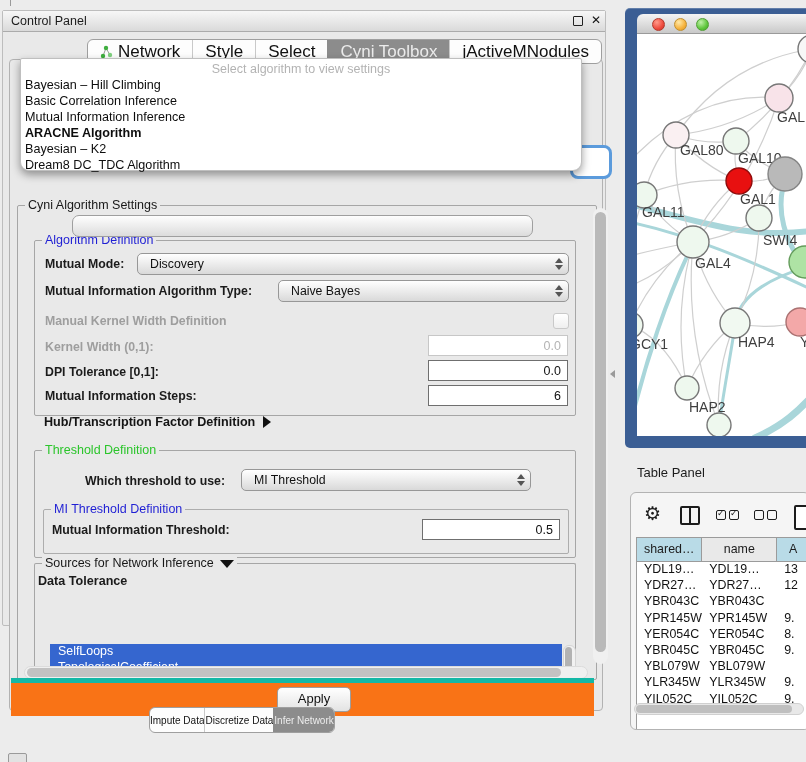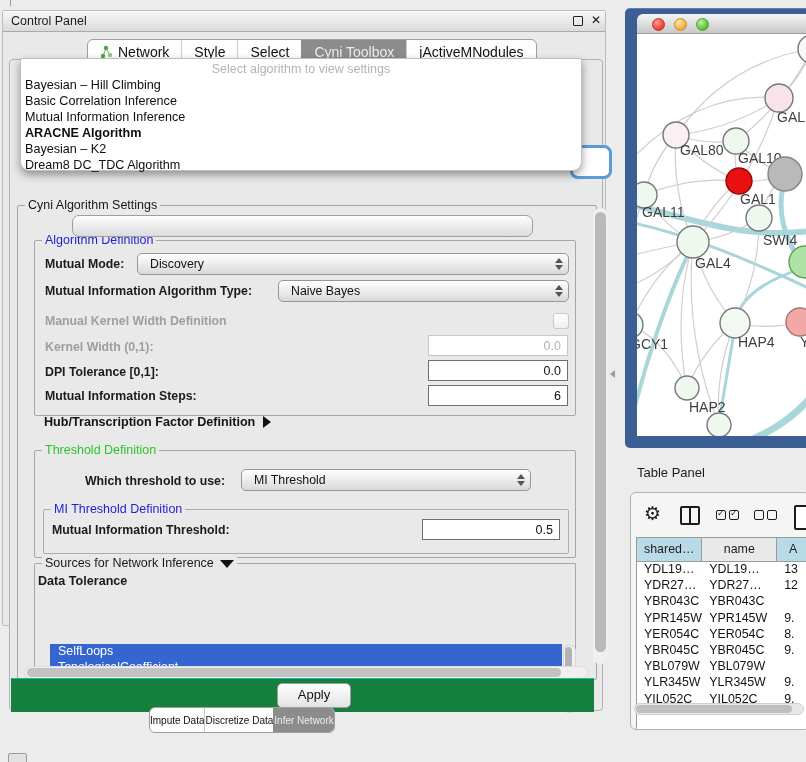--- a/index.html
+++ b/index.html
@@ -13,21 +13,21 @@
   .cp-window{position:absolute;left:2px;top:10px;width:604px;height:616px;
     background:#e9e9e9;border:1px solid #bdbdbd;border-radius:2px;box-sizing:border-box;}
   .cp-titlebar{position:absolute;left:0;top:0;right:0;height:20px;
     background:linear-gradient(#f7f7f7,#dadada);border-bottom:1px solid #ababab;}
   .cp-title{position:absolute;left:8px;top:3px;font-size:12.5px;color:#1c1c1c;}
   .cp-float{position:absolute;right:22px;top:5px;width:8px;height:8px;border:1.6px solid #222;border-radius:1px;cursor:default;}
   .cp-close{position:absolute;right:4px;top:2px;font-size:12px;font-weight:bold;color:#111;cursor:default;}
   
   .tabstrip{position:absolute;left:84px;top:28px;height:23px;display:flex;
     border:1px solid #9f9f9f;border-radius:6px;background:#fdfdfd;overflow:hidden;z-index:5;}
-  .tabstrip .tab{display:flex;align-items:center;padding:8px 12px;font-size:14px;color:#111;
+  .tabstrip .tab{display:flex;align-items:center;padding:8px 12px;font-size:17px;color:#111;
     border-left:1px solid #c9c9c9;white-space:nowrap;cursor:default;}
   .tabstrip .tab:first-child{border-left:none;}
   .tabstrip .tab.sel{background:#8c8c8c;color:#ececec;border-left:1px solid #8c8c8c;}
   .net-icon{display:inline-block;width:13px;height:14px;margin-right:5px;}
   
   .cp-content{position:absolute;left:6px;top:48px;width:594px;height:652px;
     border:1px solid #b2b2b2;border-radius:4px;background:#e9e9e9;box-sizing:border-box;}
   
   .popup{position:absolute;left:17px;top:47px;width:562px;height:113px;background:#fff;
     border:1px solid #bfbfbf;border-radius:2px 2px 9px 9px;box-shadow:0 4px 9px rgba(0,0,0,.38);
@@ -73,21 +73,21 @@
   .attr-list{position:absolute;left:40px;top:584px;width:512px;height:68px;background:#3566cf;overflow:hidden;}
   .attr-item{font-size:12.4px;color:#fff;padding:1px 13px 1px 8px;line-height:13.8px;cursor:default;}
   .list-vscroll{position:absolute;left:553px;top:585px;width:11px;height:66px;background:#f2f2f2;border:1px solid #d5d5d5;border-radius:6px;}
   .list-vscroll .thumb{position:absolute;left:1px;top:1px;width:7px;height:60px;background:#b3b3b3;border-radius:5px;}
   
   .pane-vscroll{position:absolute;left:583px;top:148px;width:15px;height:456px;background:#f0f0f0;border-radius:8px;}
   .pane-vscroll .thumb{position:absolute;left:2px;top:4px;width:11px;height:440px;background:#b9b9b9;border-radius:6px;}
   .pane-hscroll{position:absolute;left:14px;top:606px;width:564px;height:13px;background:#f0f0f0;border:1px solid #dcdcdc;border-radius:7px;box-sizing:border-box;}
   .pane-hscroll .thumb{position:absolute;left:2px;top:1px;width:534px;height:9px;background:#c2c2c2;border-radius:5px;}
   
-  .apply-row{position:absolute;left:1px;right:8px;top:618px;height:33px;background:#15803d;border-top:1px solid #14b8a6;}
+  .apply-row{position:absolute;left:1px;right:8px;top:618px;height:33px;background:#f97316;border-top:5px solid #14b8a6;}
   .apply-btn{position:absolute;left:266px;top:4px;width:72px;height:23px;border:1px solid #9e9e9e;border-radius:5px;
     background:linear-gradient(#ffffff,#e3e3e3);font-size:13px;color:#111;text-align:center;line-height:22px;cursor:default;}
   .bottom-tabstrip{position:absolute;left:146px;top:696px;height:24px;display:flex;
     border:1px solid #9f9f9f;border-radius:6px;background:#fdfdfd;overflow:hidden;z-index:5;}
   .bottom-tabstrip .tab{display:flex;align-items:center;padding:0 0;font-size:10px;color:#111;
     border-left:1px solid #c9c9c9;white-space:nowrap;cursor:default;}
   .bottom-tabstrip .tab:first-child{border-left:none;}
   .bottom-tabstrip .tab.sel{background:#8c8c8c;color:#ececec;border-left:1px solid #8c8c8c;}
   
   .split-mark{position:absolute;left:610px;top:370px;width:0;height:0;

